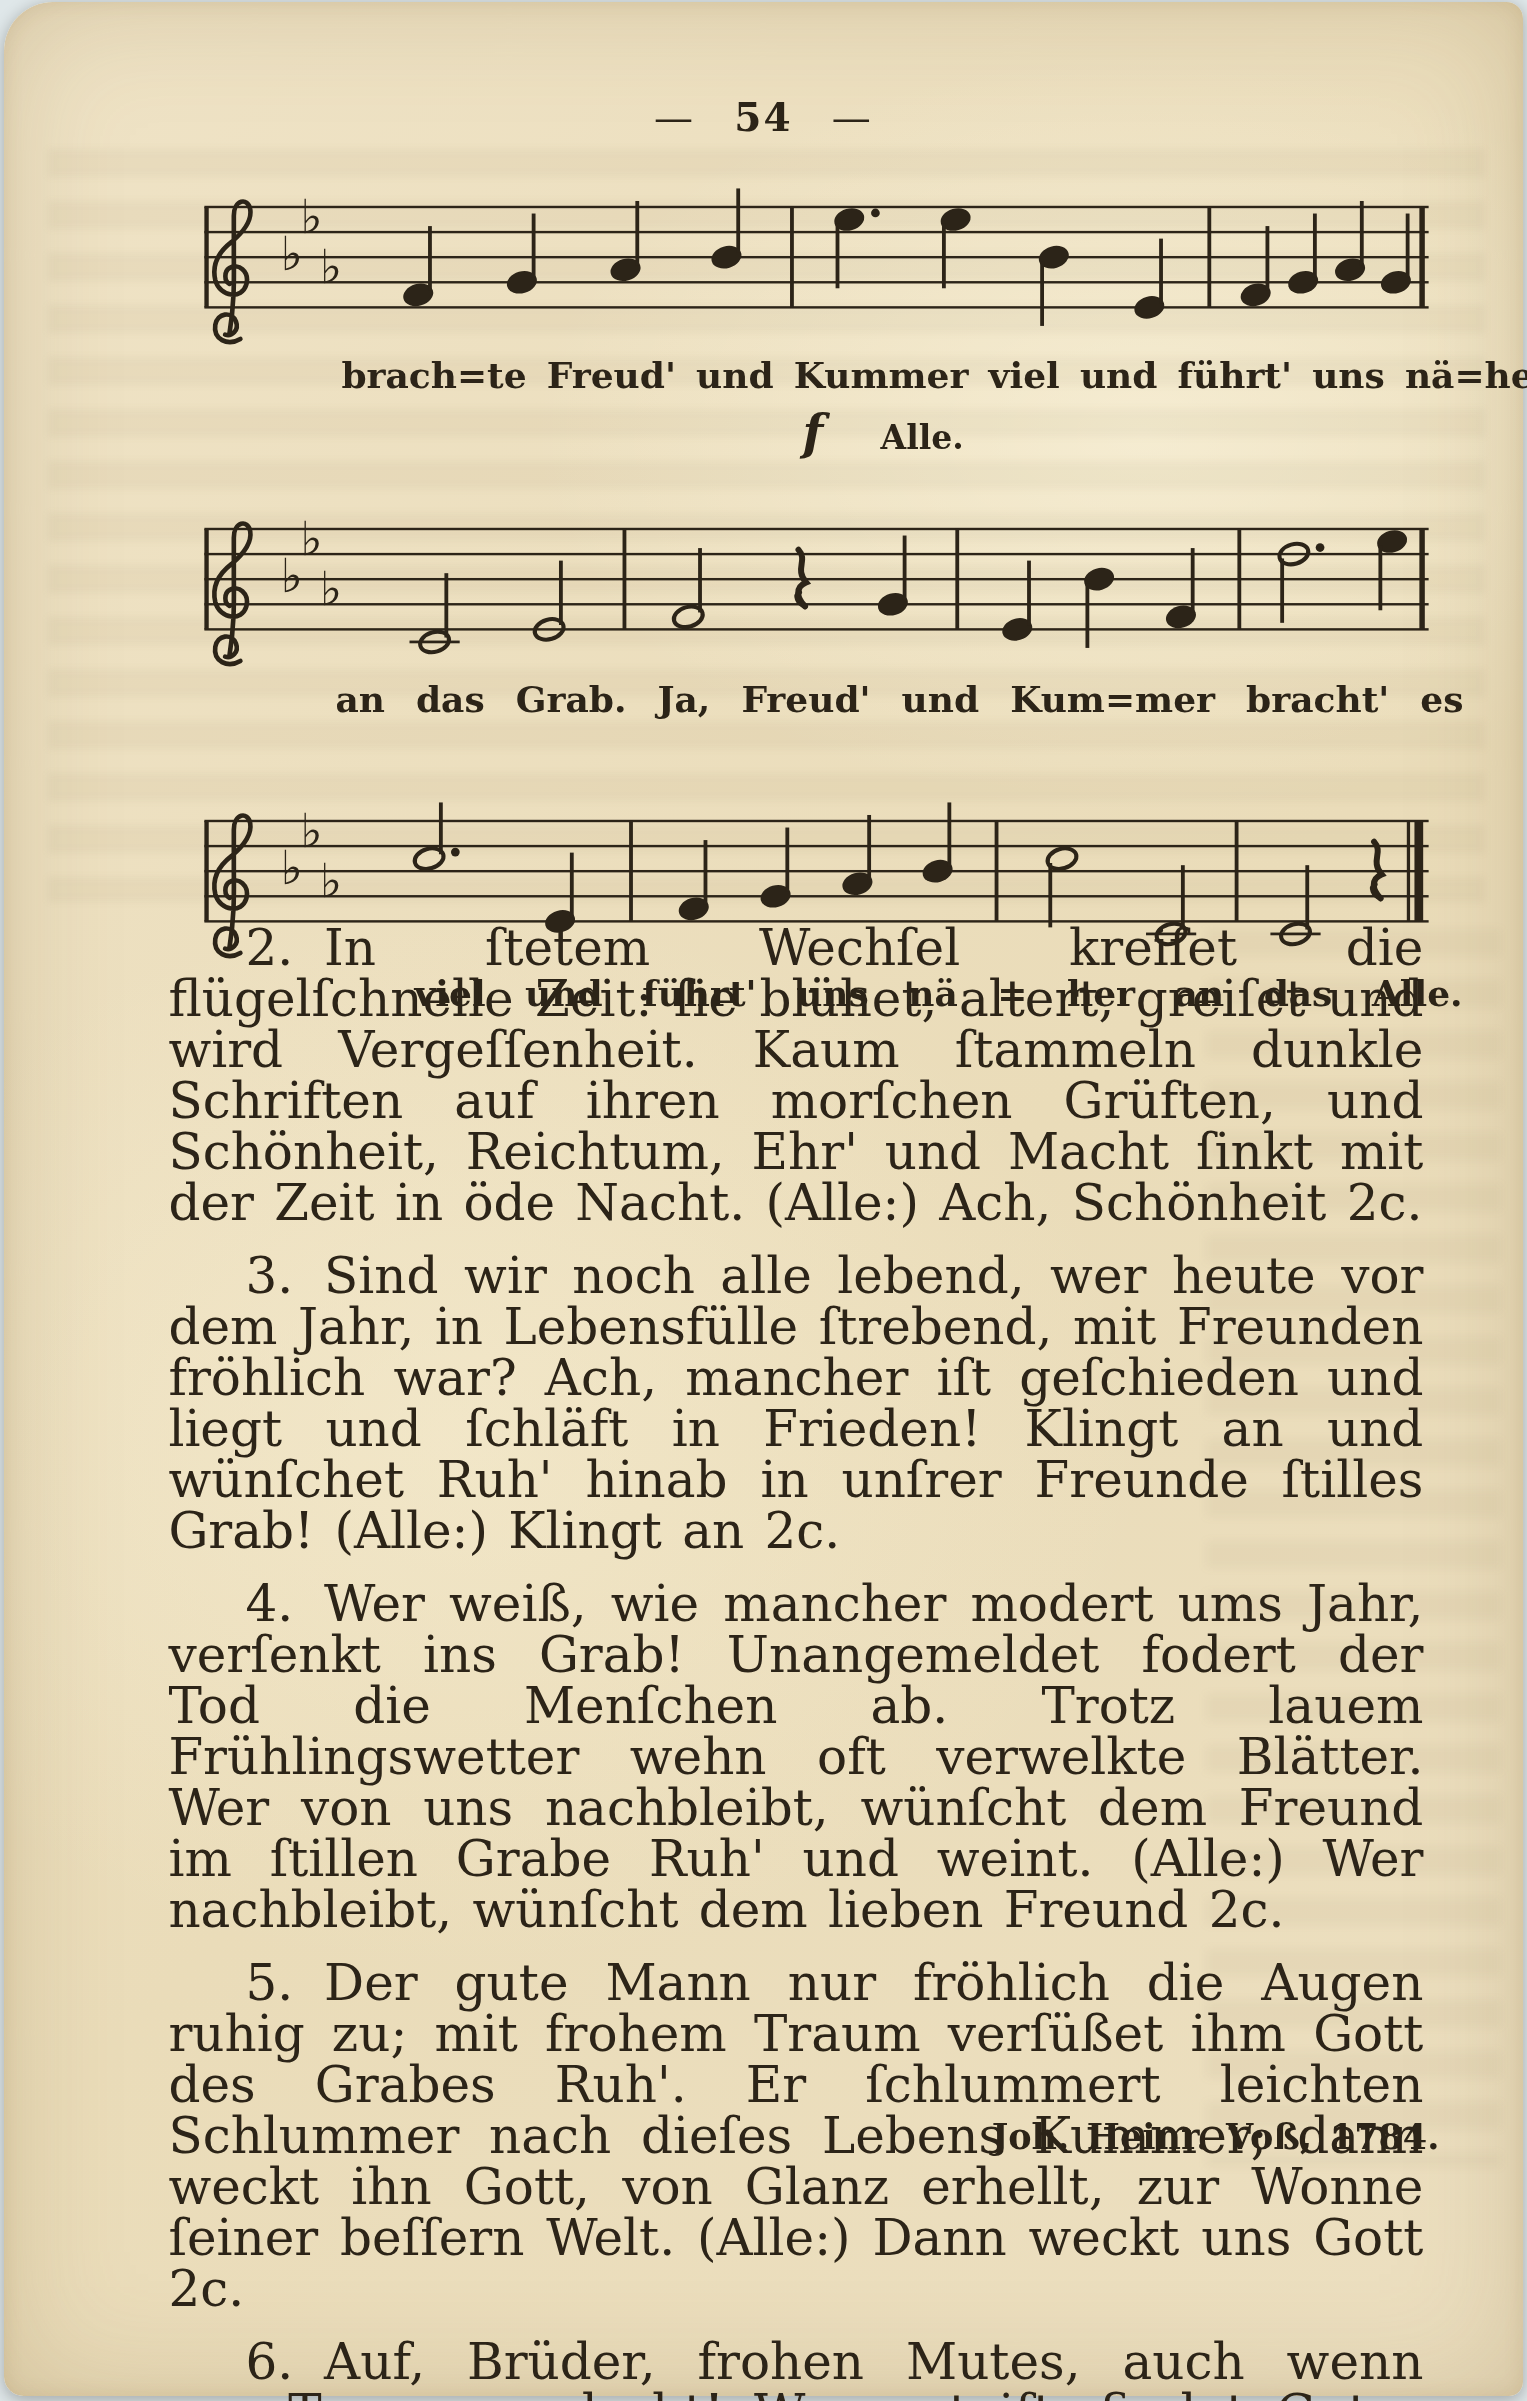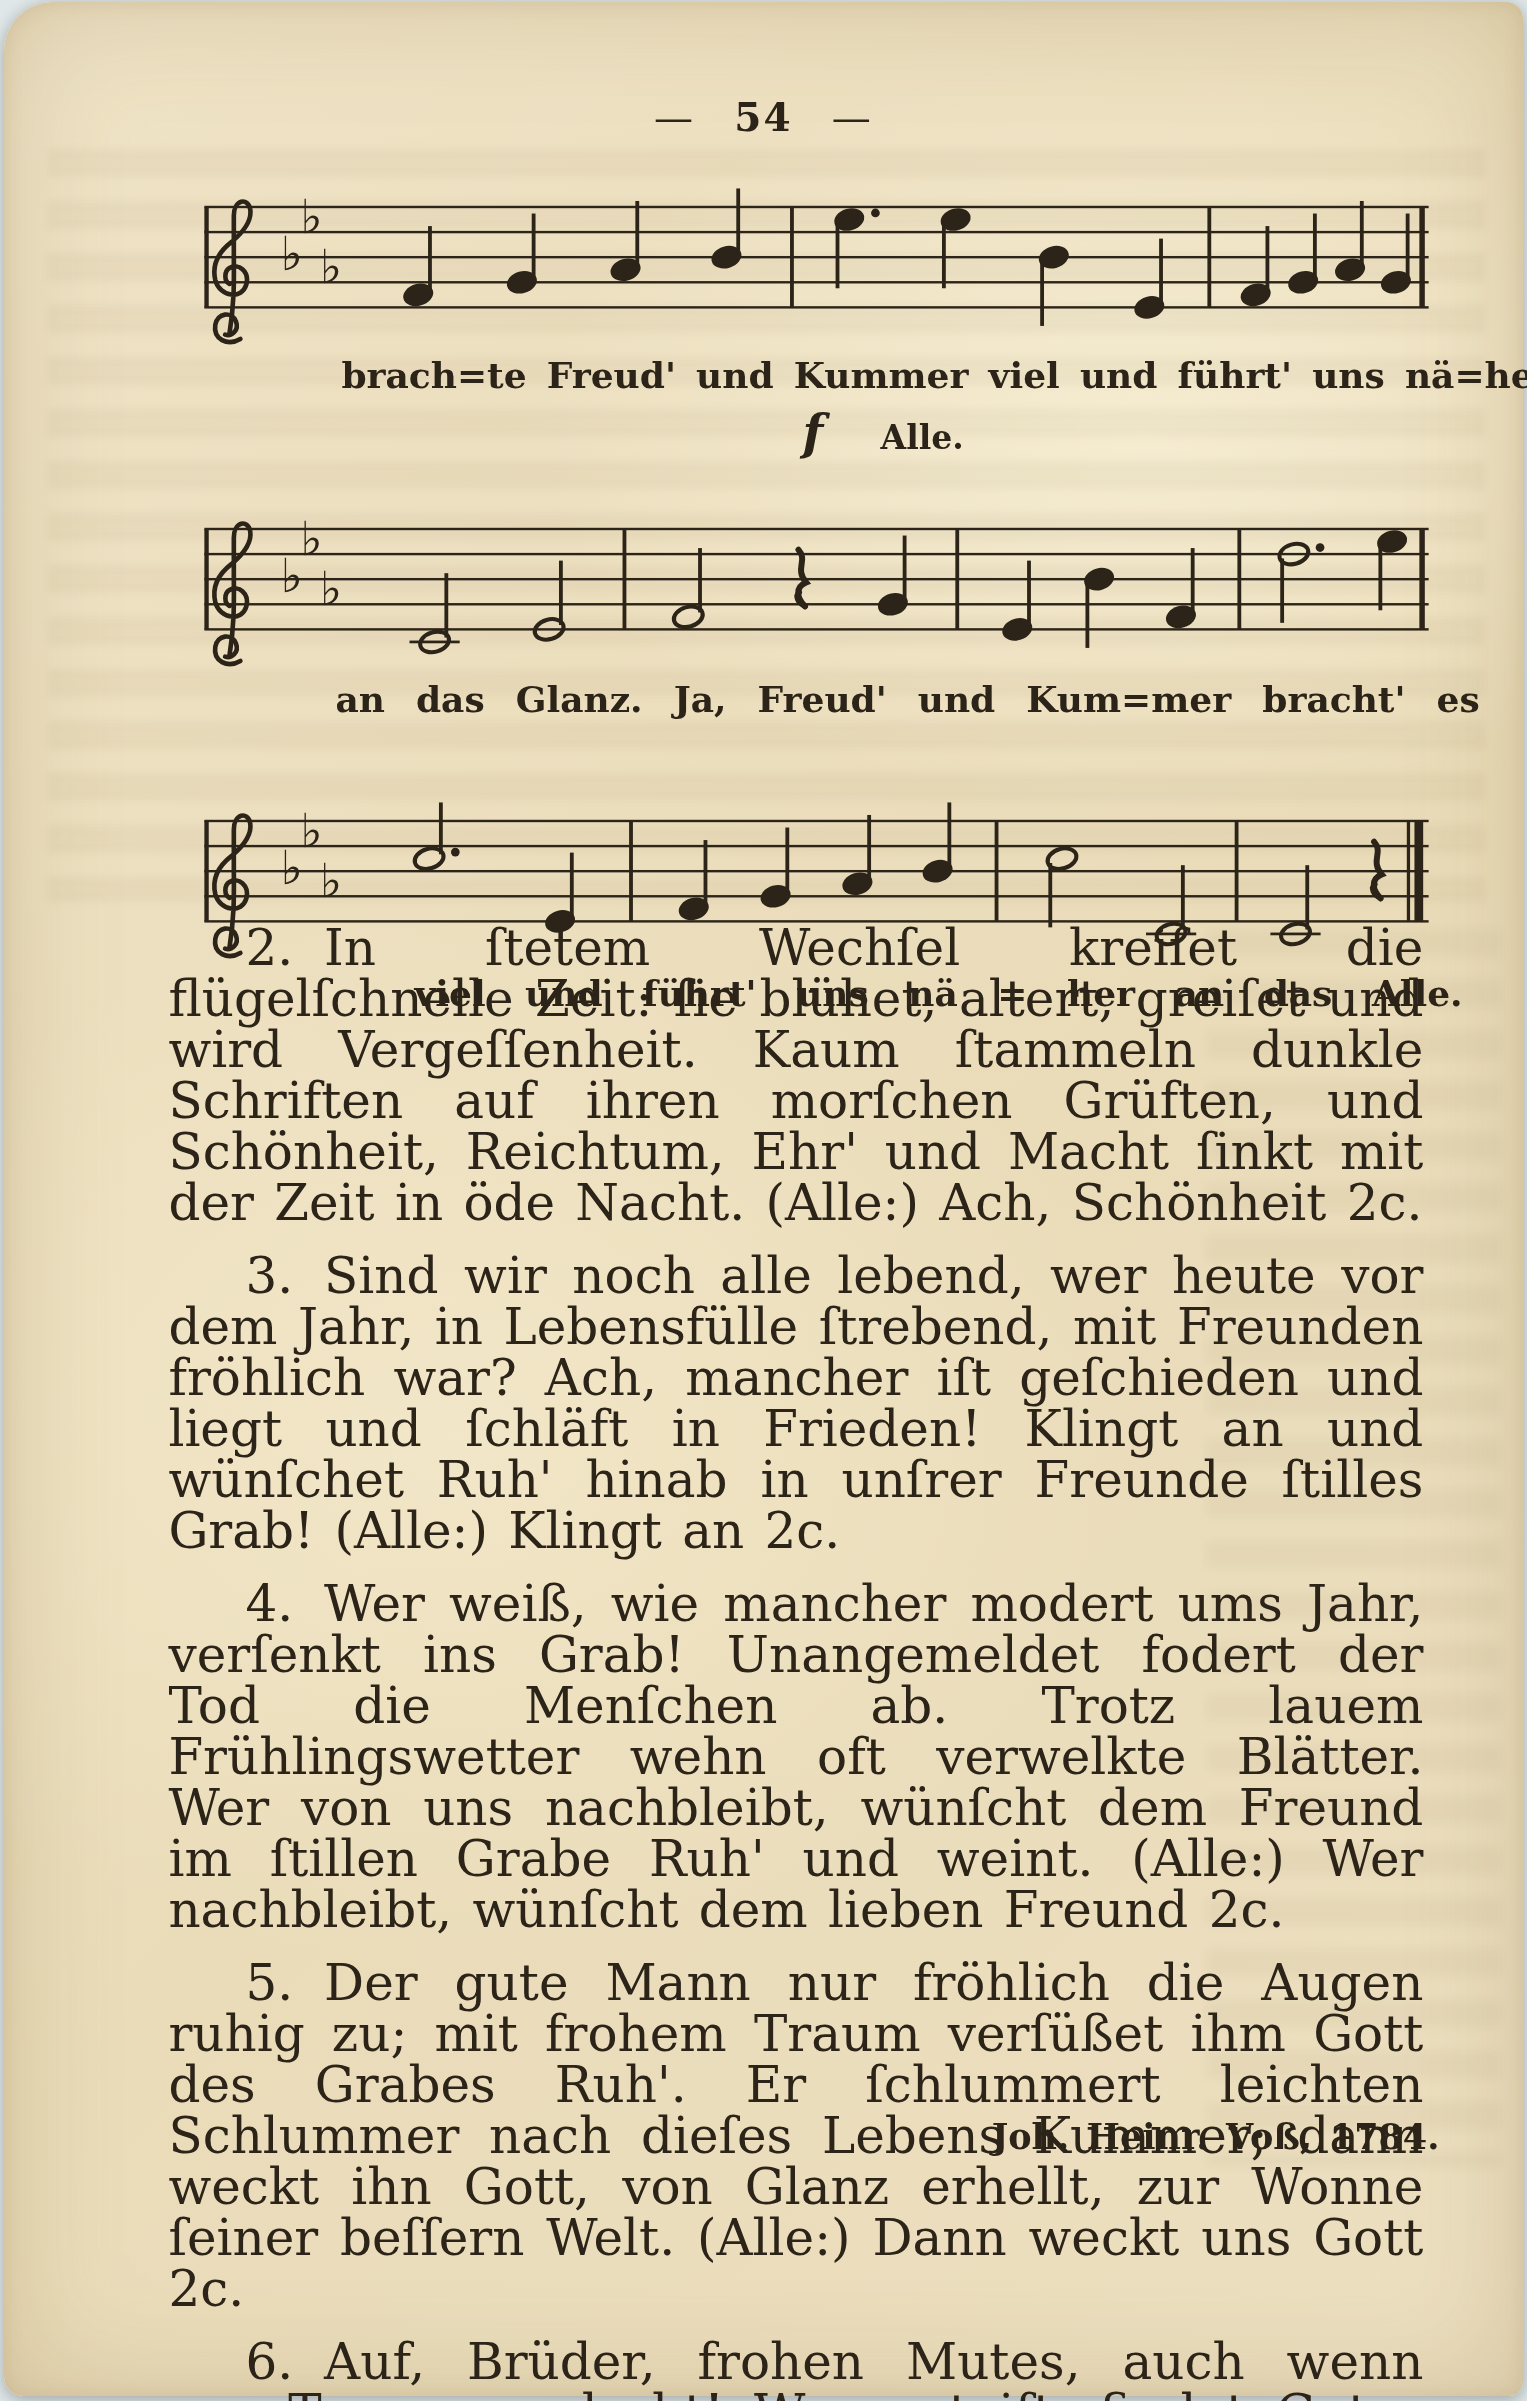--- a/index.html
+++ b/index.html
@@ -179,21 +179,21 @@
           <ellipse rx="27" ry="18" fill="none" stroke="#2c2418" stroke-width="7.5"></ellipse>
         </g>
         <rect x="1980" y="94" width="7" height="118" fill="#2c2418"></rect>
         <circle cx="2053" cy="74" r="8" fill="#2c2418"></circle>
         <g transform="translate(2185,63) rotate(-16)">
           <ellipse rx="28" ry="20" fill="#2c2418"></ellipse>
         </g>
         <rect x="2160" y="71" width="7" height="118" fill="#2c2418"></rect>
         <rect x="2235" y="40" width="10" height="184" fill="#2c2418"></rect>
       </svg>
-    <div class="lyric lyric2">an das Glanz. Ja, Freud' und Kum=mer bracht' es</div>
+    <div class="lyric lyric2">an das Grab. Ja, Freud' und Kum=mer bracht' es</div>
 
     <svg class="staff sys3" viewBox="0 0 2260 300">
         <rect x="8" y="40" width="8" height="184" fill="#2c2418"></rect>
         <rect x="8" y="37.8" width="2244" height="4.4" fill="#2c2418"></rect>
         <rect x="8" y="83.8" width="2244" height="4.4" fill="#2c2418"></rect>
         <rect x="8" y="129.8" width="2244" height="4.4" fill="#2c2418"></rect>
         <rect x="8" y="175.8" width="2244" height="4.4" fill="#2c2418"></rect>
         <rect x="8" y="221.8" width="2244" height="4.4" fill="#2c2418"></rect>
         <g fill="none" stroke="#2c2418" stroke-width="8.5" stroke-linecap="round">
           <path d="M74,282 C50,296 24,282 28,256 C32,234 58,230 66,250 C72,266 58,278 46,274"></path>

